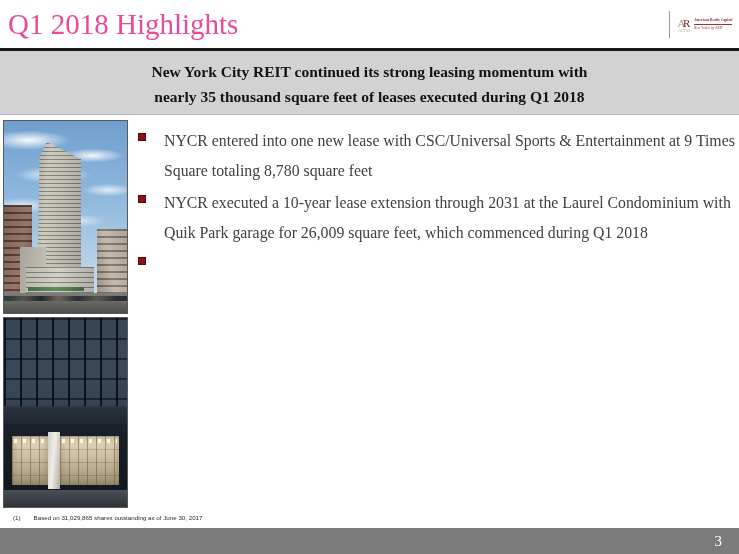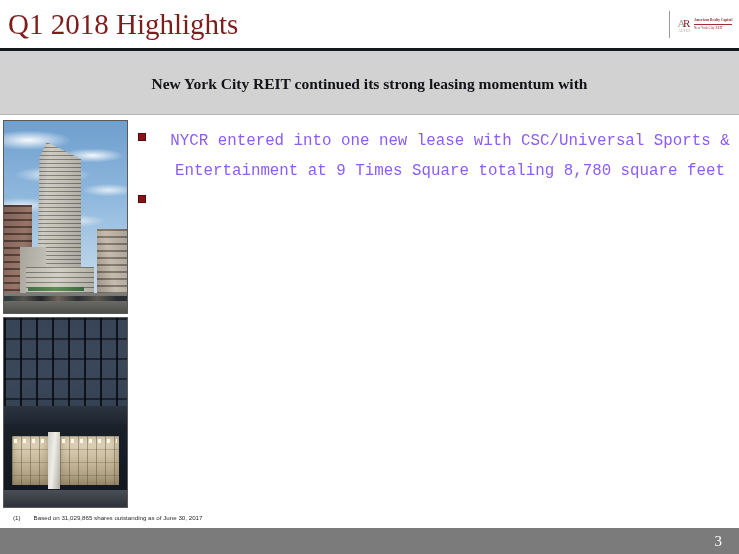--- a/index.html
+++ b/index.html
@@ -19,21 +19,21 @@
   .header {
     position: absolute;
     left: 0; top: 0;
     width: 739px; height: 48px;
   }
   .slide-title {
     position: absolute;
     left: 8px; top: 4px;
     font-size: 29px;
     line-height: 40px;
-    color: #7f1d1d;
+    color: #ec4899;
     font-family: "Liberation Serif", serif;
     letter-spacing: 0px;
     white-space: nowrap;
   }
 
   
   .logo-zone {
     position: absolute;
     right: 4px; top: 6px;
     height: 36px;
@@ -255,26 +255,25 @@
   .sq {
     flex: none;
     width: 8px; height: 8px;
     background: #8b1216;
     border: 1px solid #4f0b0e;
     margin-top: 7px;
   }
   .sq-l2 { width: 7px; height: 7px; margin-top: 7px; }
 
   .bullet-text {
-    font-family: Liberation Mono, monospace;
+    font-family: Liberation Serif, serif;
     font-size: 15.8px;
     line-height: 30px;
-    color: #8b5cf6;
+    color: #404040;
     margin-left: 18px;
-    text-align: center;
   }
   .bullet-l2 .bullet-text {
     font-size: 15.3px;
     line-height: 30px;
     margin-left: 19px;
   }
   sup { font-size: .62em; vertical-align: super; line-height: 0; }
 
   
   .footnote {
@@ -329,20 +328,21 @@
           <div class="nycr-rule"></div>
           <div class="nycr-line2">New York City REIT</div>
         </div>
       </div>
 
     </div>
   </div>
 
   <div class="banner">
     <div class="banner-line">New York City REIT continued its strong leasing momentum  with</div>
+    <div class="banner-line">nearly 35 thousand square feet of leases executed during Q1 2018</div>
   </div>
 
   <div class="photo photo-tower">
     <div class="sky"></div>
     <div class="bldg-left"></div>
     <div class="bldg-right"></div>
     <div class="tower"></div>
     <div class="bldg-mid"></div>
     <div class="tower-base"></div>
     <div class="greenband"></div>
@@ -366,20 +366,24 @@
   </div>
 
   <div class="body">
 
     <div class="bullet-row bullet-l1">
       <div class="sq"></div>
       <div class="bullet-text">NYCR entered into one new lease with CSC/Universal Sports &amp; Entertainment at 9 Times Square totaling 8,780 square feet</div>
     </div>
 
 
+    <div class="bullet-row bullet-l1">
+      <div class="sq"></div>
+      <div class="bullet-text">NYCR executed a 10-year lease extension through 2031 at the Laurel Condominium with Quik Park garage for 26,009 square feet, which commenced  during Q1 2018</div>
+    </div>
 
     <div class="bullet-row bullet-l1">
       <div class="sq"></div>
     </div>
 
   </div>
 
   <div class="footnote">
     <span>(1)</span>
     <span>Based on 31,029,865 shares outstanding as of June 30, 2017</span>

